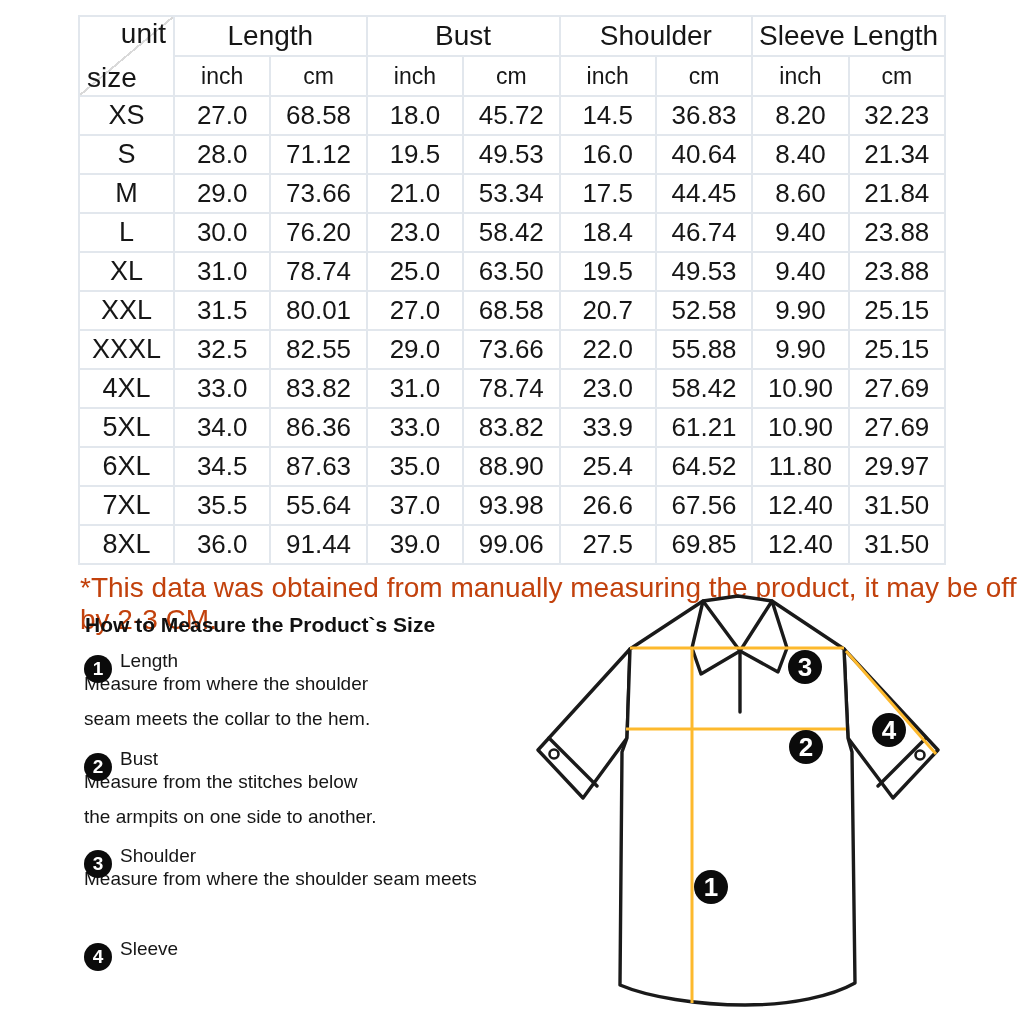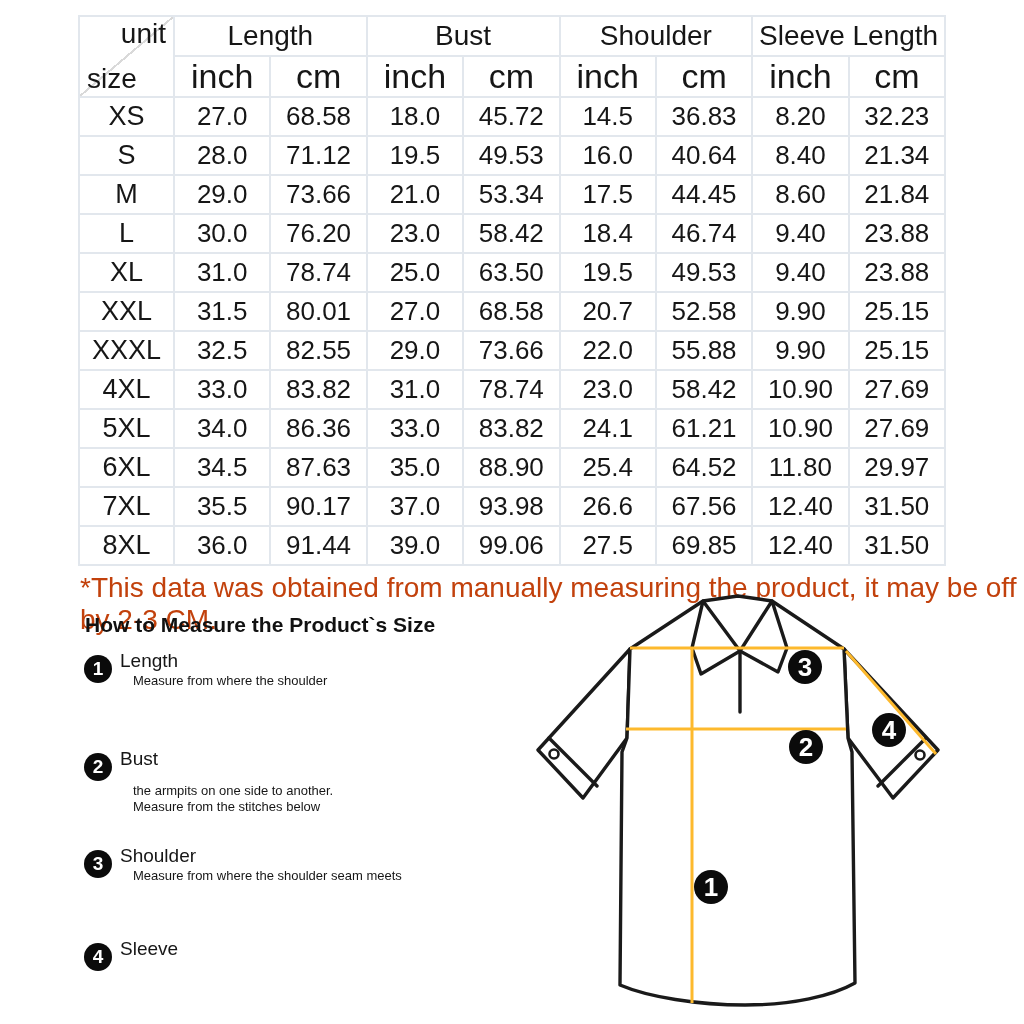--- a/index.html
+++ b/index.html
@@ -15,21 +15,21 @@
     border-collapse:collapse; table-layout:fixed; background:#fff;
   }
   .size-table col.c-size { width:95px; }
   .size-table th, .size-table td {
     border:2px solid #e2e7ed; text-align:center; vertical-align:middle;
     padding:0; font-weight:400; white-space:nowrap; overflow:hidden;
   }
   .size-table thead tr { height:40px; }
   .size-table tbody tr { height:39px; }
   .size-table .group-head { font-size:28px; }
-  .size-table .subhead   { font-size:34px; }
+  .size-table .subhead   { font-size:23px; }
   .size-table tbody .size-cell { font-size:27px;margin-top:44px; }
   .size-table tbody td { font-size:26px; }
 
   .corner {
     position:relative;
     background:linear-gradient(to bottom right,
       transparent calc(50% - 1px), #d9d9d9 calc(50% - 1px),
       #d9d9d9 calc(50% + 1px), transparent calc(50% + 1px));
   }
   .corner-unit { position:absolute; top:1px;  right:7px; font-size:28px; }
@@ -49,21 +49,21 @@
   .step-1 { top:650px; }
   .step-2 { top:748px; }
   .step-3 { top:845px; }
   .step-4 { top:938px; }
   .step-num {
     position:absolute; left:0; top:5px; width:28px; height:28px;
     background:#0b0b0b; border-radius:50%; color:#fff; font-weight:700;
     font-size:19px; display:flex; align-items:center; justify-content:center;
   }
   .step-label { margin-left:36px; font-size:19px; line-height:22px; }
-  .step-line  { margin-left:49px; font-size:13px; }
+  .step-line  { font-size:19px; }
   .step-line.l1 { margin-top:1px; }
   .step-line.l2 { margin-top:13px; }
 
   
   .diagram { position:absolute; left:520px; top:590px; width:450px; height:434px; }
   .diagram svg { display:block; }
 </style>
 </head>
 <body>
 
@@ -189,40 +189,40 @@
         <td>58.42</td>
         <td>10.90</td>
         <td>27.69</td>
       </tr>
       <tr>
         <td class="size-cell">5XL</td>
         <td>34.0</td>
         <td>86.36</td>
         <td>33.0</td>
         <td>83.82</td>
-        <td>24.1</td>
+        <td>33.9</td>
         <td>61.21</td>
         <td>10.90</td>
         <td>27.69</td>
       </tr>
       <tr>
         <td class="size-cell">6XL</td>
         <td>34.5</td>
         <td>87.63</td>
         <td>35.0</td>
         <td>88.90</td>
         <td>25.4</td>
         <td>64.52</td>
         <td>11.80</td>
         <td>29.97</td>
       </tr>
       <tr>
         <td class="size-cell">7XL</td>
         <td>35.5</td>
-        <td>90.17</td>
+        <td>55.64</td>
         <td>37.0</td>
         <td>93.98</td>
         <td>26.6</td>
         <td>67.56</td>
         <td>12.40</td>
         <td>31.50</td>
       </tr>
       <tr>
         <td class="size-cell">8XL</td>
         <td>36.0</td>
@@ -237,26 +237,27 @@
     </tbody>
 </table>
 
 <div class="footnote">*This data was obtained from manually measuring the product, it may be off by 2-3 CM.</div>
 <div class="howto-title">How to Measure the Product`s Size</div>
 
 <div class="step step-1">
   <div class="step-num">1</div>
   <div class="step-label">Length</div>
   <div class="step-line l1">Measure from where the shoulder</div>
+  <div class="step-line l2">seam meets the collar to the hem.</div>
 </div>
 <div class="step step-2">
   <div class="step-num">2</div>
   <div class="step-label">Bust</div>
+  <div class="step-line l1">Measure from the stitches below</div>
   <div class="step-line l2">the armpits on one side to another.</div>
-  <div class="step-line l1">Measure from the stitches below</div>
 </div>
 <div class="step step-3">
   <div class="step-num">3</div>
   <div class="step-label">Shoulder</div>
   <div class="step-line l1">Measure from where the shoulder seam meets</div>
 </div>
 <div class="step step-4">
   <div class="step-num">4</div>
   <div class="step-label">Sleeve</div>
 </div>

